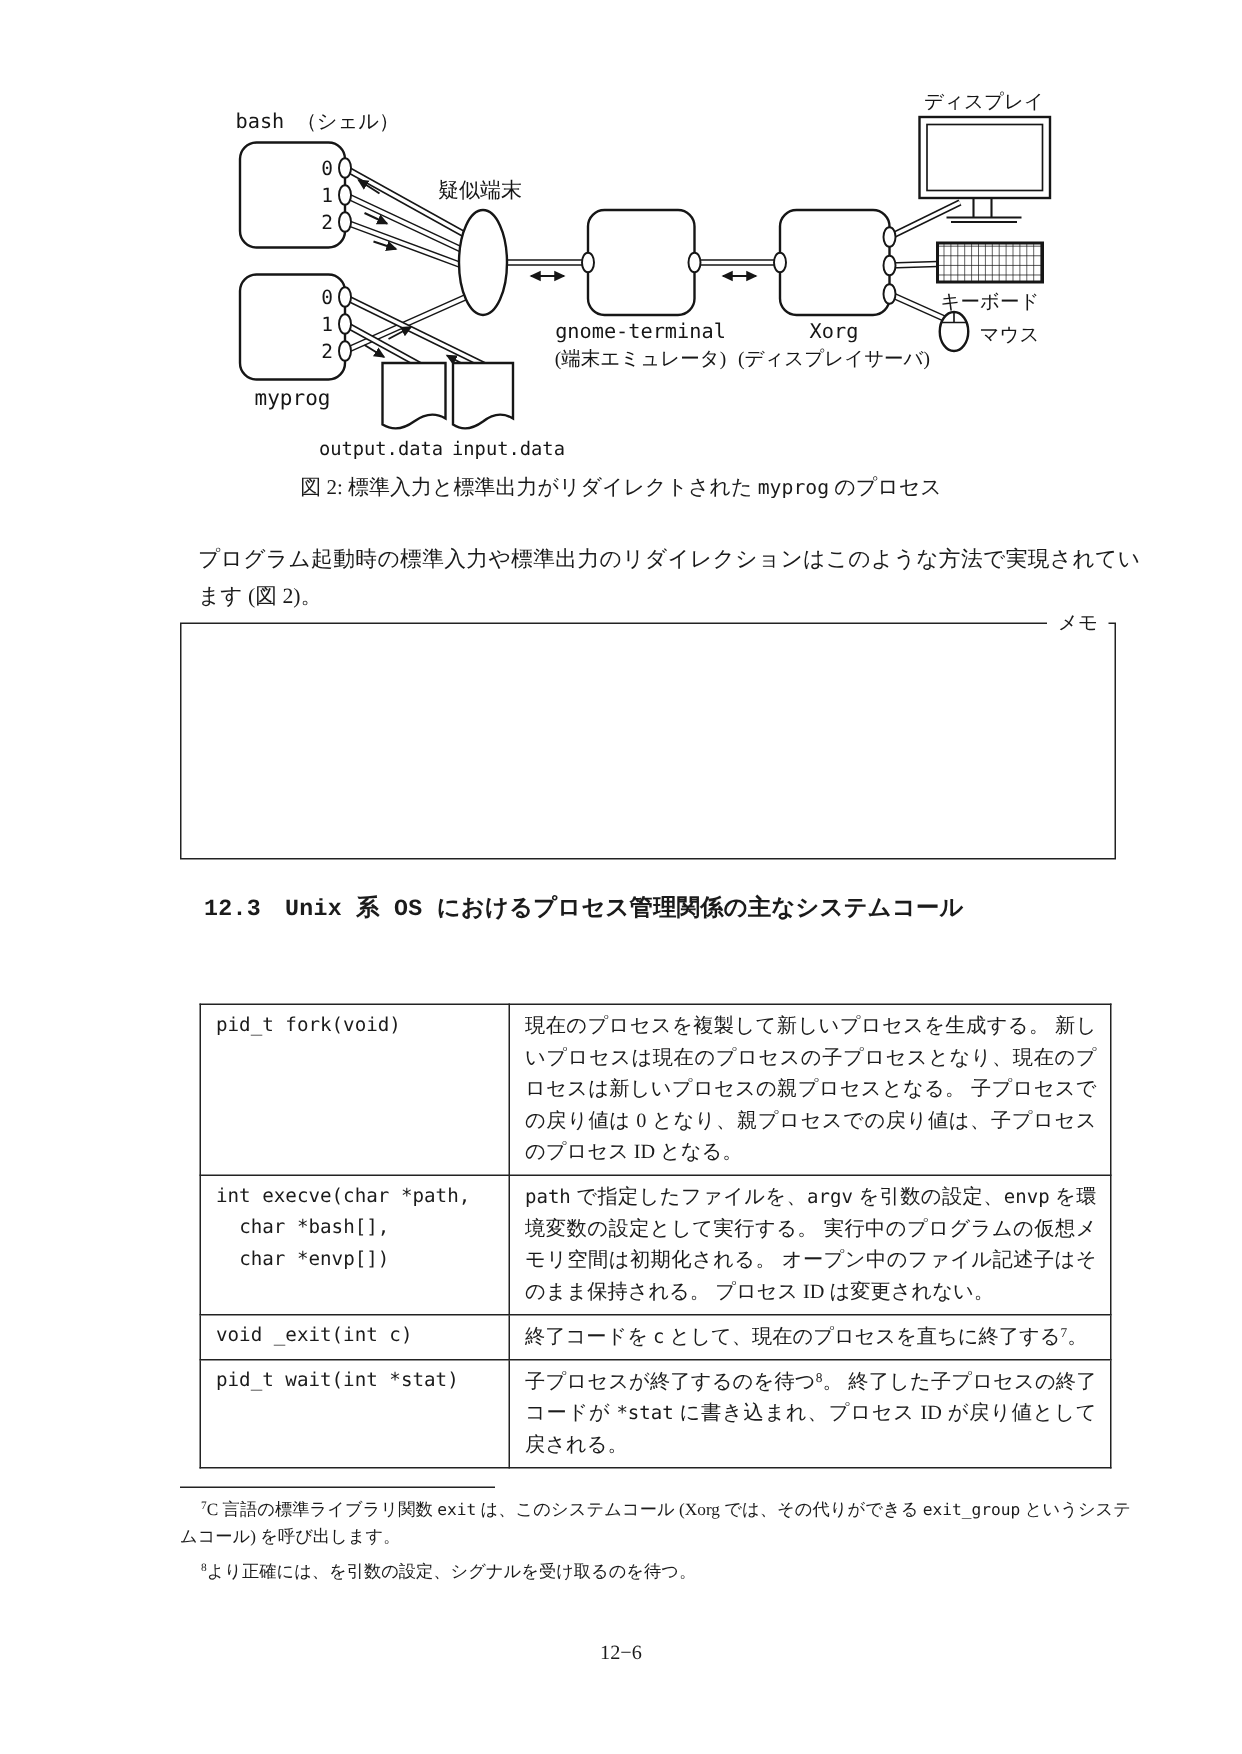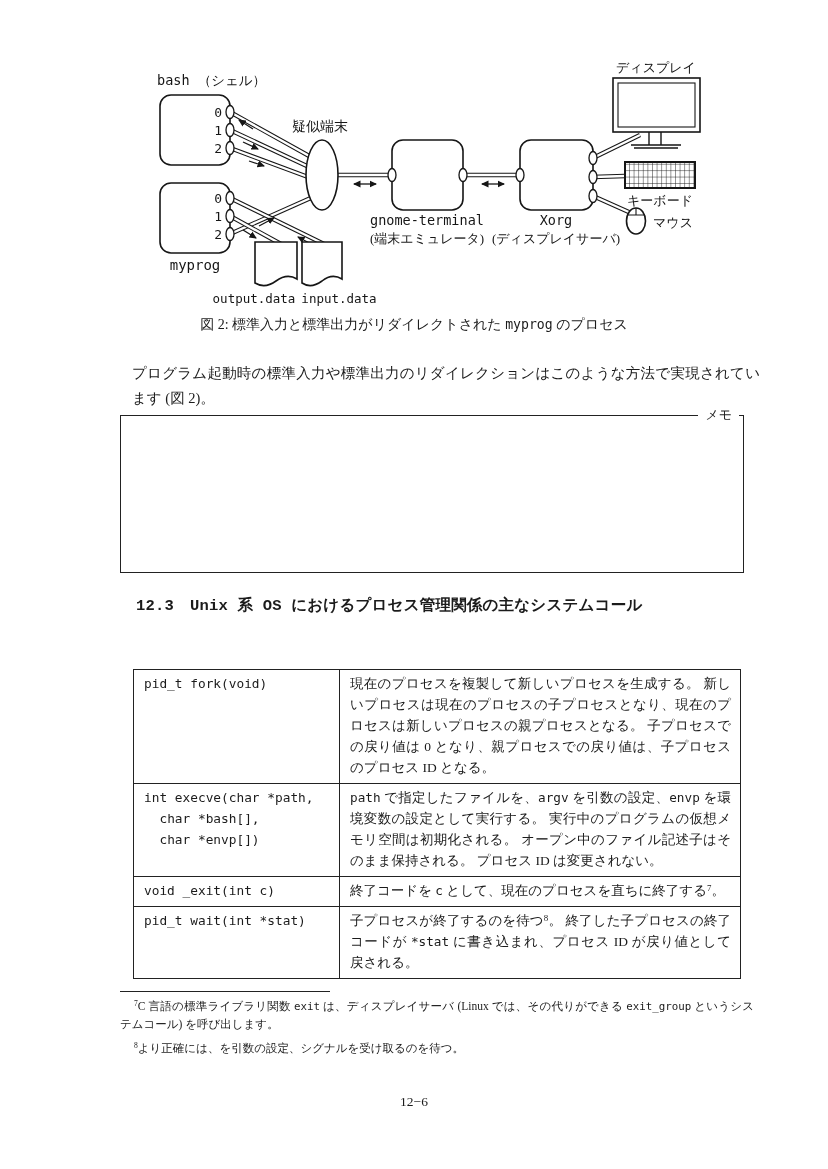--- a/index.html
+++ b/index.html
@@ -209,18 +209,18 @@
         <td class="desc"><span>終了コードを </span><span class="mono">c</span><span> として、現在のプロセスを直ちに終了する</span><sup>7</sup><span>。</span></td>
       </tr>
       <tr>
         <td class="sig">pid_t wait(int *stat)</td>
         <td class="desc"><span>子プロセスが終了するのを待つ</span><sup>8</sup><span>。 終了した子プロセスの終了コードが </span><span class="mono">*stat</span><span> に書き込まれ、プロセス ID が戻り値として戻される。</span></td>
       </tr>
     </tbody>
   </table>
 
   <div class="footnote-rule"></div>
-  <p class="footnote fn-1"><sup>7</sup><span>C 言語の標準ライブラリ関数 </span><span class="mono">exit</span><span> は、ディスプレイサーバ (Linux では、その代りができる </span><span class="mono">exit_group</span><span> というシステムコール) を呼び出します。</span></p>
+  <p class="footnote fn-1"><sup>7</sup><span>C 言語の標準ライブラリ関数 </span><span class="mono">exit</span><span> は、このシステムコール (Xorg では、その代りができる </span><span class="mono">exit_group</span><span> というシステムコール) を呼び出します。</span></p>
   <p class="footnote fn-2"><sup>8</sup><span>より正確には、を引数の設定、シグナルを受け取るのを待つ。</span></p>
 
   <div class="page-number">12−6</div>
 
 </div>
 
 </body></html>

